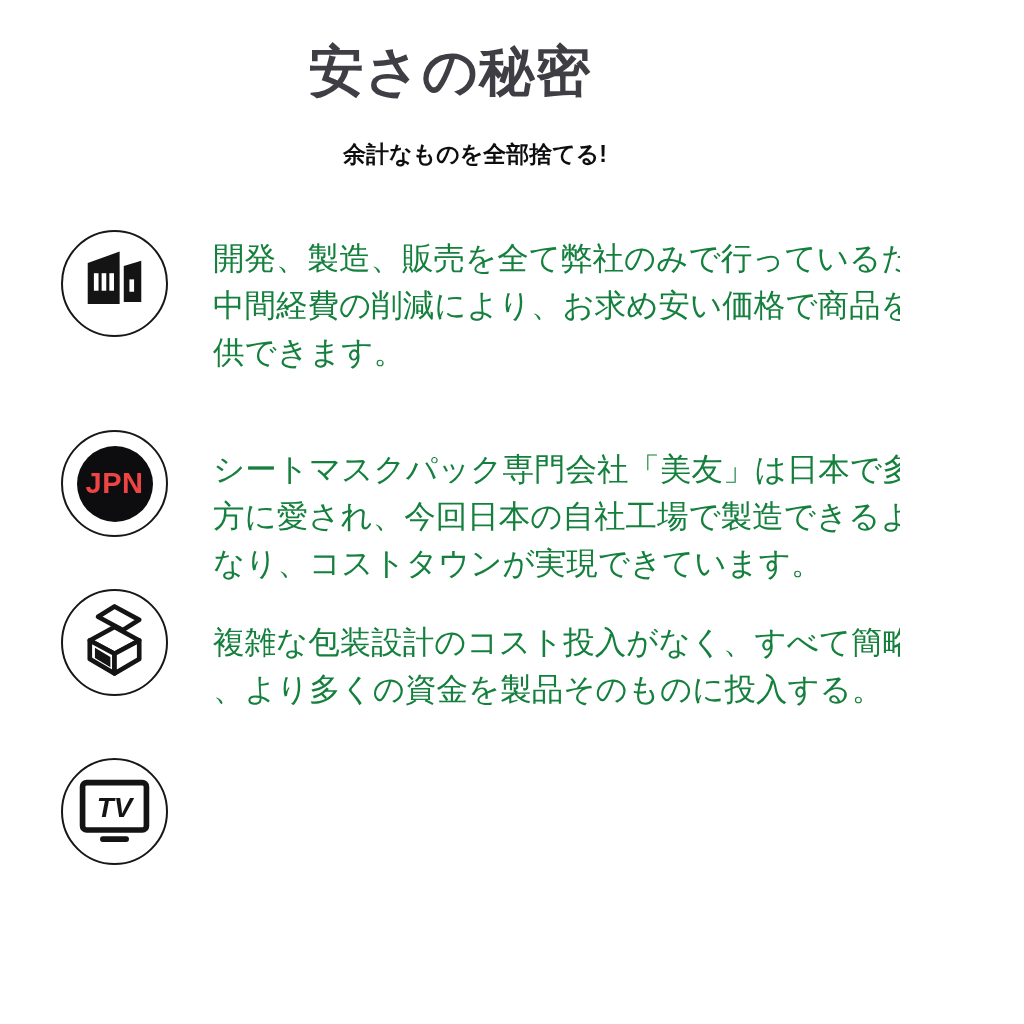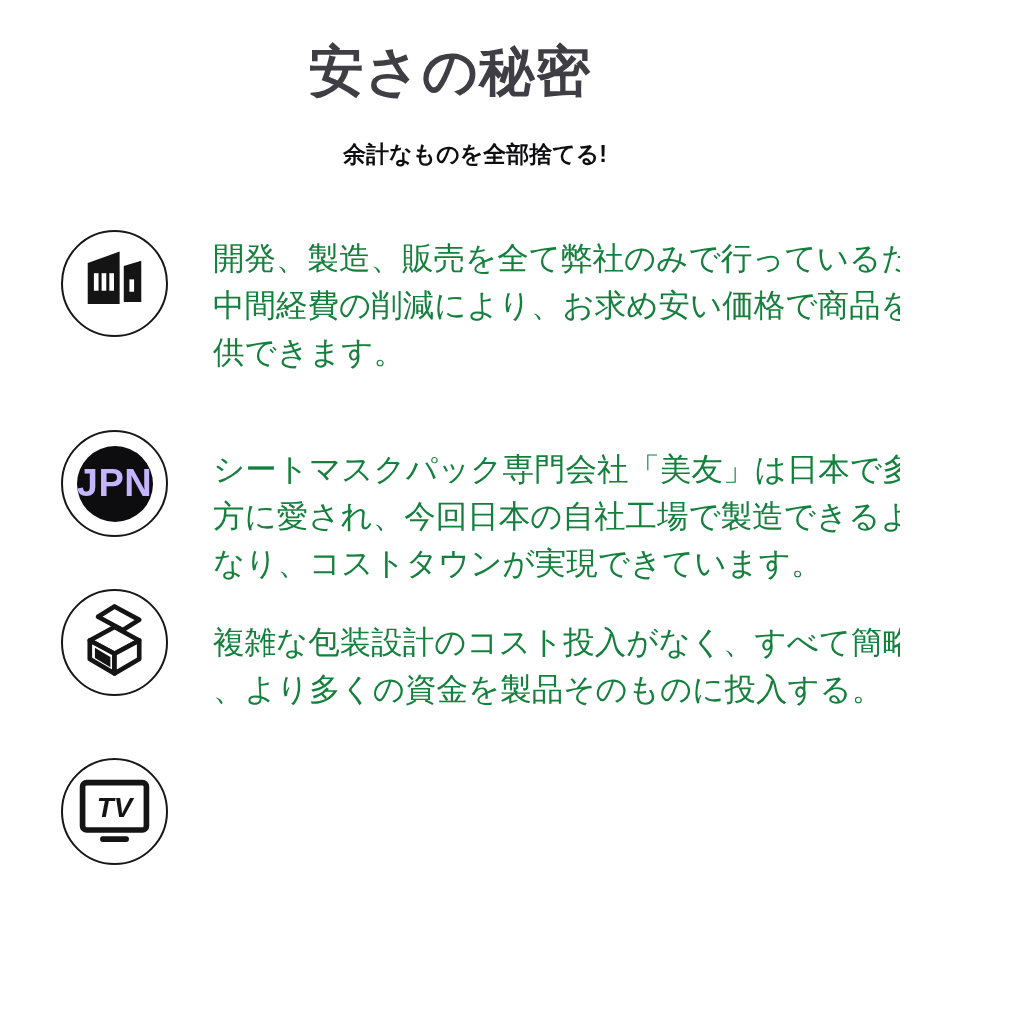--- a/index.html
+++ b/index.html
@@ -65,24 +65,24 @@
   #text-3{top:621px;font-family:Liberation Mono, monospace;}
   #text-4{top:747px;}
   .jpn-badge{
     width:76px;height:76px;
     background:#0d0d0f;
     border-radius:50%;
     display:flex;
     align-items:center;
     justify-content:center;
     font-family:"Liberation Sans","DejaVu Sans",sans-serif;
-    font-size:38px;
+    font-size:29px;
     font-weight:700;
     letter-spacing:0.5px;
-    color:#c4b5fd;
+    color:#ef4444;
   }
   .tv-label{
     font-family:"Liberation Sans","DejaVu Sans",sans-serif;
   }
 </style>
 </head>
 <body>
 
 <div class="canvas">
 

